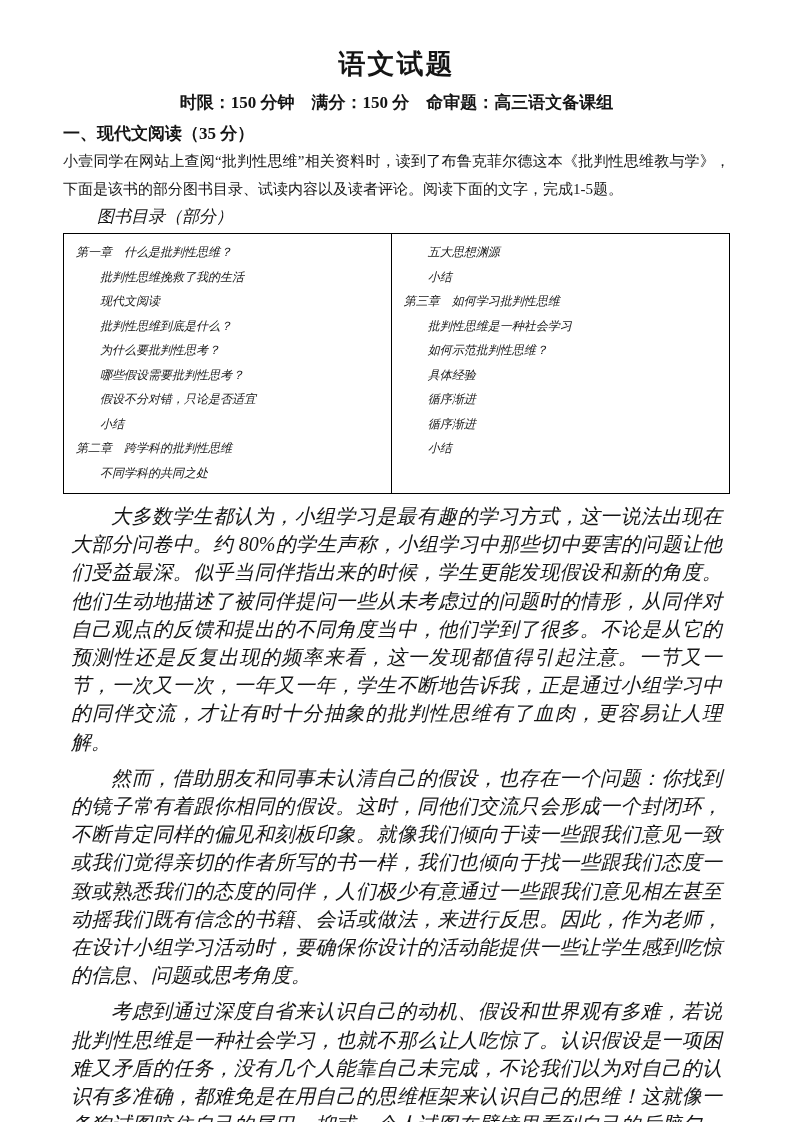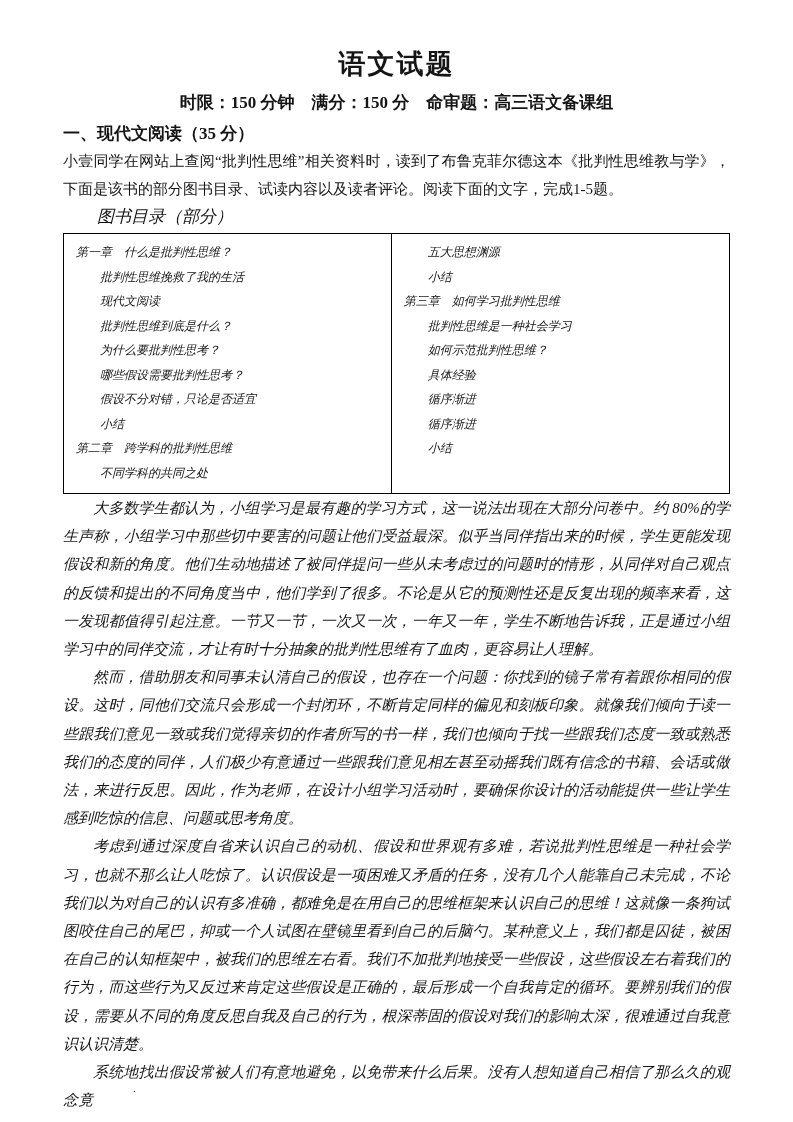--- a/index.html
+++ b/index.html
@@ -82,25 +82,25 @@
     line-height: 24.5px;
     white-space: pre-wrap;
   }
   .trial-label {
     font-size: 15px;
     line-height: 26px;
     padding-left: 34px;
     margin: 7px 0 0 0;
   }
   .body-par {
-    font-size: 15px;
+    font-size: 20px;
     line-height: 28.2px;
     text-align: justify;
     text-indent: 2em;
-    margin: 0;
+    margin: 8px;
   }
   .stray-mark {
     position: absolute;
     left: 133px;
     top: 1082px;
     font-size: 11px;
     color: #333;
   }
 </style>
 </head>

